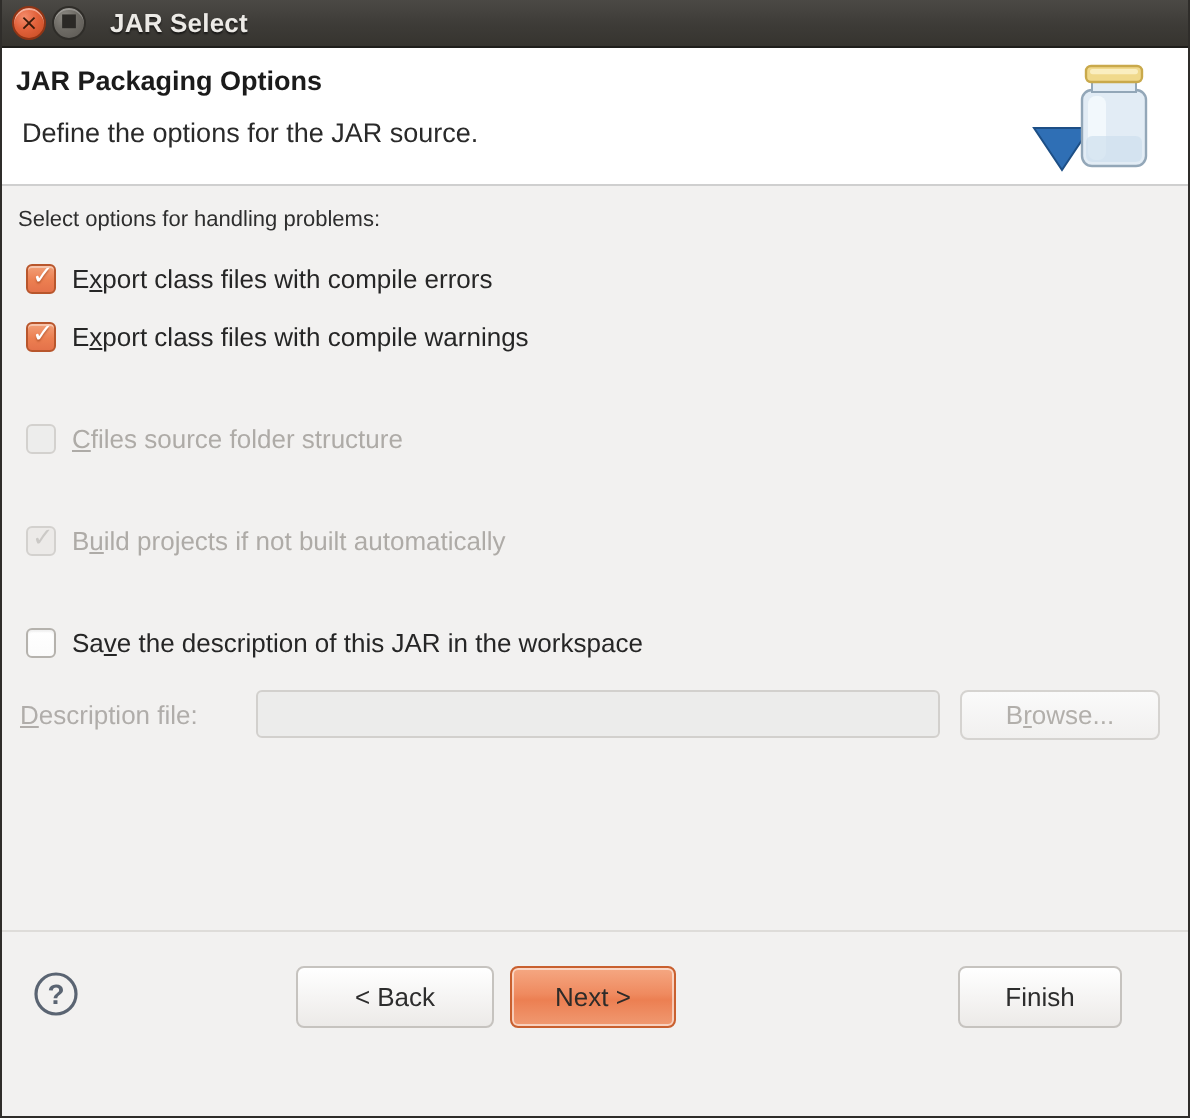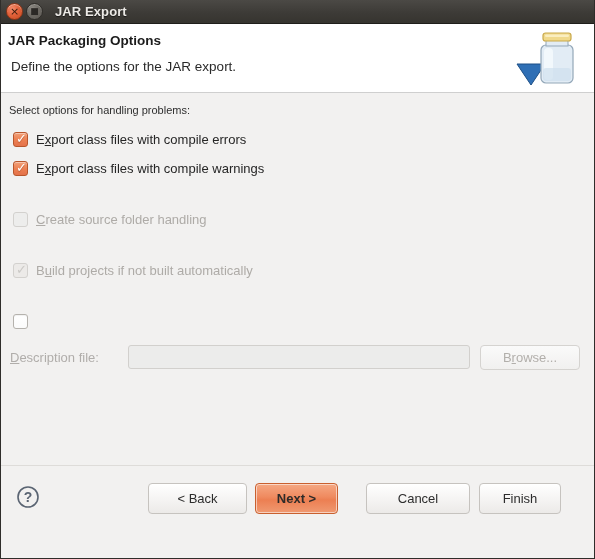--- a/index.html
+++ b/index.html
@@ -266,21 +266,21 @@
     cursor: pointer;
     padding: 0;
   }
   .btn.primary {
     background: linear-gradient(to bottom, #f5a883 0%, #ef8a5f 45%, #ec7f52 55%, #f09a72 100%);
     border: 1px solid #c9602f;
     color: #2e2b29;
     box-shadow: 0 0 0 1px rgba(255,255,255,.55) inset;
   }
   #btn-back   { left: 148px; width: 99px; }
-  #btn-next   { left: 255px; width: 83px; font-weight: bold; }
+  #btn-next   { left: 255px; width: 83px; }
   #btn-cancel { left: 366px; width: 104px; }
   #btn-finish { left: 479px; width: 82px; }
 
   
   #frame {
     position: absolute;
     left: 0; top: 0;
     width: 595px; height: 559px;
     box-sizing: border-box;
     border-left: 1px solid #2f2d2a;
@@ -294,26 +294,26 @@
 
 <div id="window">
 
   <div id="titlebar">
     <div class="wbtn close">
       <span class="glyph">×</span>
     </div>
     <div class="wbtn max">
       <span class="glyph">■</span>
     </div>
-    <div id="window-title">JAR Export</div>
+    <div id="window-title">JAR Select</div>
   </div>
 
   <div id="header">
     <div id="header-title">JAR Packaging Options</div>
-    <div id="header-desc">Define the options for the JAR export.</div>
+    <div id="header-desc">Define the options for the JAR source.</div>
 
     <svg id="header-icon" viewBox="0 0 70 62">
 
       <path d="M2 36 L30 36 L16 57 Z" fill="#2f6fb5"></path>
       <path d="M2 36 L30 36 L16 57 Z" fill="none" stroke="#1d4f86" stroke-width="1"></path>
 
       <rect x="26" y="17" width="32" height="38" rx="5" ry="5" fill="#e2ecf5" stroke="#93a7b8" stroke-width="1.2"></rect>
       <rect x="29" y="20" width="9" height="32" rx="4" ry="4" fill="#f5fafd" opacity="0.85"></rect>
       <rect x="28" y="40" width="28" height="13" rx="3" ry="3" fill="#cfe0ee" opacity="0.7"></rect>
 
@@ -337,49 +337,49 @@
 
     <div class="check-row" style="top:66px">
       <span class="cb on">
         <span class="tick">✓</span>
       </span>
       <span class="check-label"><span>E</span><span class="mn">x</span><span>port class files with compile warnings</span></span>
     </div>
 
     <div class="check-row" style="top:117px">
       <span class="cb dis-off"></span>
-      <span class="check-label disabled"><span></span><span class="mn">C</span><span>reate source folder handling</span></span>
+      <span class="check-label disabled"><span></span><span class="mn">C</span><span>files source folder structure</span></span>
     </div>
 
     <div class="check-row" style="top:168px">
       <span class="cb dis-on">
         <span class="tick">✓</span>
       </span>
       <span class="check-label disabled"><span>B</span><span class="mn">u</span><span>ild projects if not built automatically</span></span>
     </div>
 
     <div class="check-row" style="top:219px">
       <span class="cb off"></span>
+      <span class="check-label"><span>Sa</span><span class="mn">v</span><span>e the description of this JAR in the workspace</span></span>
     </div>
 
     <div id="desc-row">
       <span id="desc-label"><span></span><span class="mn">D</span><span>escription file:</span></span>
       <input id="desc-input" type="text" disabled="" placeholder="" style="">
       <button id="browse-btn" disabled=""><span>B</span><span class="mn">r</span><span>owse...</span></button>
     </div>
 
   </div>
 
   <div id="footer">
 
     <svg id="help-btn" viewBox="0 0 24 24">
       <circle cx="12" cy="12" r="10" fill="none" stroke="#5a6472" stroke-width="1.6"></circle>
       <text x="12" y="17" text-anchor="middle" font-family="Liberation Sans, sans-serif" font-size="14" font-weight="bold" fill="#5a6472">?</text>
     </svg>
 
     <button class="btn" id="btn-back">&lt; Back</button>
     <button class="btn primary" id="btn-next">Next &gt;</button>
-    <button class="btn" id="btn-cancel">Cancel</button>
     <button class="btn" id="btn-finish">Finish</button>
   </div>
 
   <div id="frame"></div>
 </div>
 
 </body></html>

